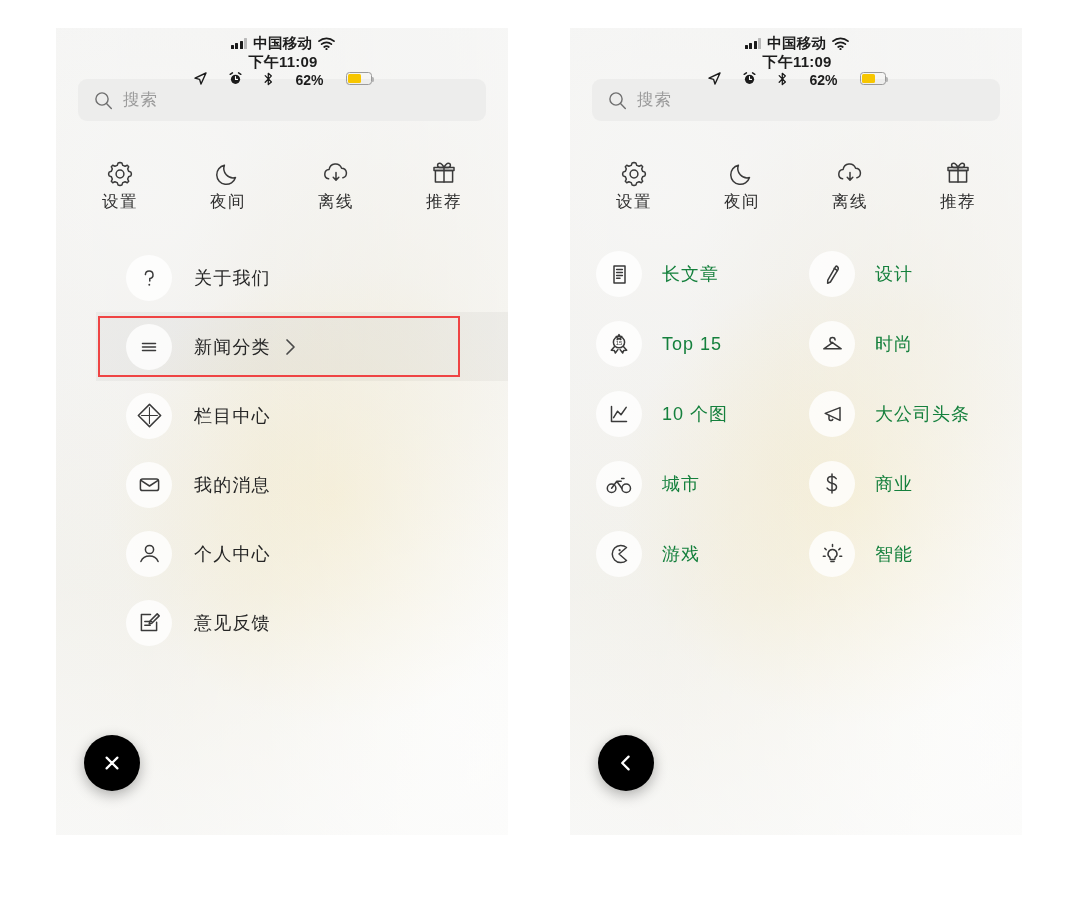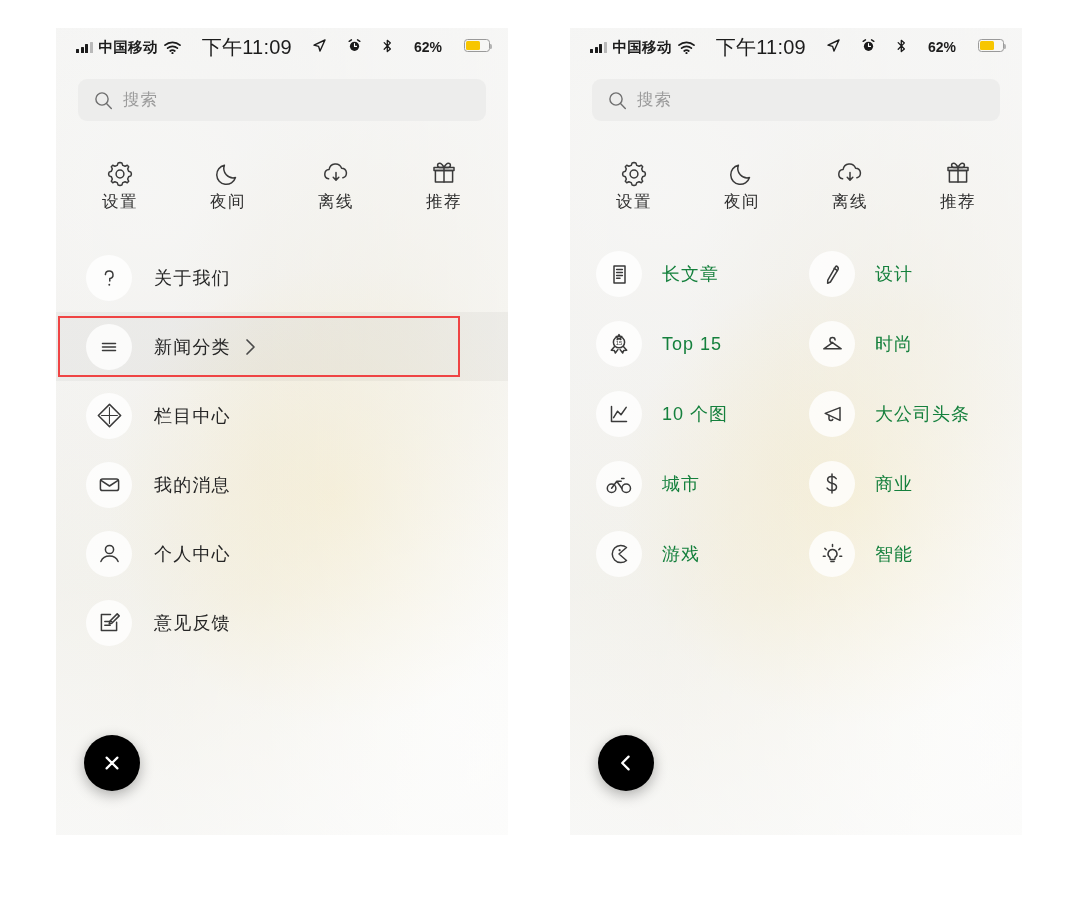--- a/index.html
+++ b/index.html
@@ -44,24 +44,24 @@
     position: absolute; inset: 0;
     background: linear-gradient(180deg, rgba(248,248,247,0.62) 0%, rgba(247,246,243,0.42) 35%, rgba(250,250,248,0.40) 70%, rgba(252,252,251,0.62) 100%);
   }
 
   .content { position: relative; z-index: 3; width: 100%; height: 100%; }
 
   
   .statusbar {
     display: flex; align-items: center;
     height: 32px; padding: 6px 18px 0 20px;
-    font-size: 15px; color: #1c1c1c; font-weight: 700;
+    font-size: 15px; color: #1c1c1c; font-weight: 700; flex-direction: column;
   }
   .sb-left { display:flex; align-items:center; gap:6px; flex: 0 0 auto; }
-  .sb-center { flex: 1 1 auto; text-align: center; font-size: 20px; font-weight: 400; letter-spacing: .2px;}
+  .sb-center { flex: 1 1 auto; text-align: center; font-size: 15px; font-weight: 700; letter-spacing: .2px;}
   .sb-right { display:flex; align-items:flex-start; gap:22px; flex: 0 0 auto; font-size: 14px; font-weight: 600;}
   .signal { display:flex; align-items:flex-end; gap:1.5px; height: 11px; }
   .signal i { display:block; width:3px; background:#1b1b1b; border-radius:.5px; }
   .signal i:nth-child(1){ height:4px; }
   .signal i:nth-child(2){ height:6px; }
   .signal i:nth-child(3){ height:8.5px; }
   .signal i:nth-child(4){ height:11px; background:#b9b9b9; }
   .carrier { font-size: 14.5px; font-weight: 700; letter-spacing: .3px;}
   .batt {
     width: 26px; height: 13px; border: 1.3px solid #9a9a9a; border-radius: 3.5px;
@@ -83,21 +83,21 @@
   }
   .search .ph { font-size: 16.5px; color: #9b9b9b; letter-spacing: 1px; text-align: center; }
 
   
   .quick { display: flex; padding: 36px 10px 0 10px; }
   .qitem { flex: 1; text-align: center; }
   .qicon { height: 34px; display:flex; align-items:center; justify-content:center; }
   .qlabel { font-size: 16.5px; color: #2e2e2e; letter-spacing: 1.5px; }
 
   
-  .menu { margin-top: 30px; }
+  .menu { margin-top: 30px; padding-left: 40px; }
   .mrow {
     position: relative;
     display: flex; align-items: center;
     height: 69px; padding-left: 30px;
   }
   .mrow.highlight { background: rgba(0,0,0,0.035); }
   .hl-box {
     position: absolute;
     left: 2px; right: 48px; top: 4px; bottom: 4px;
     border: 2px solid #ef4444;

